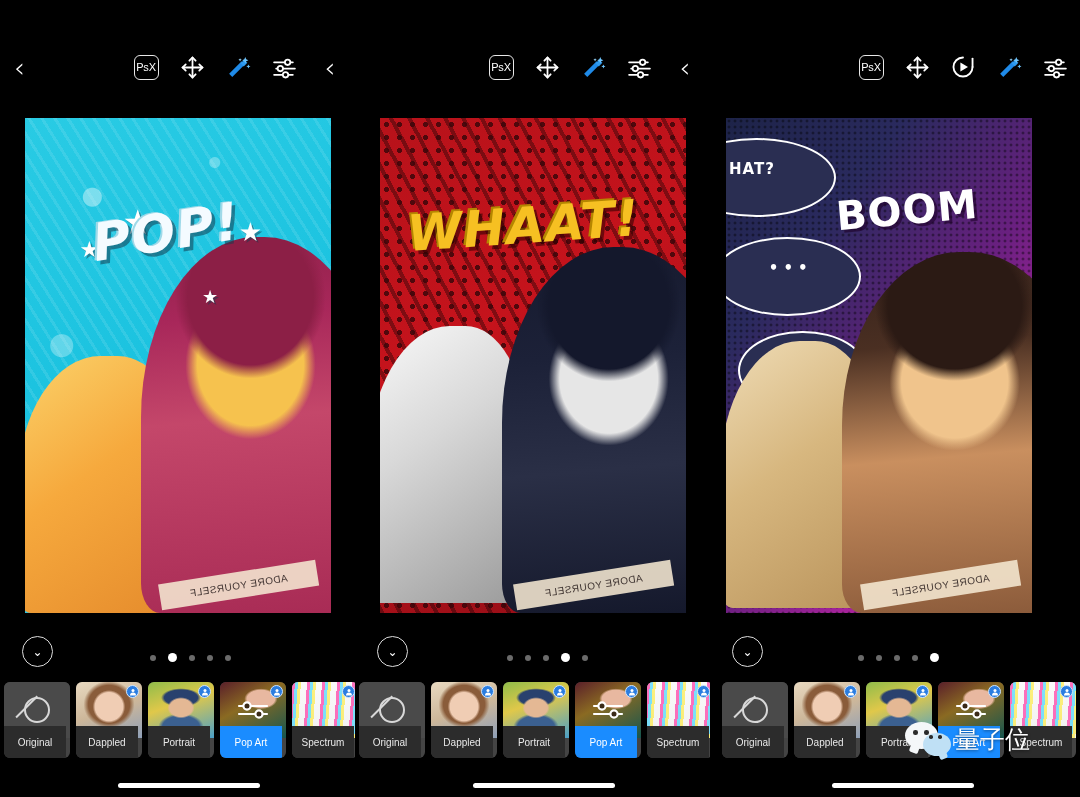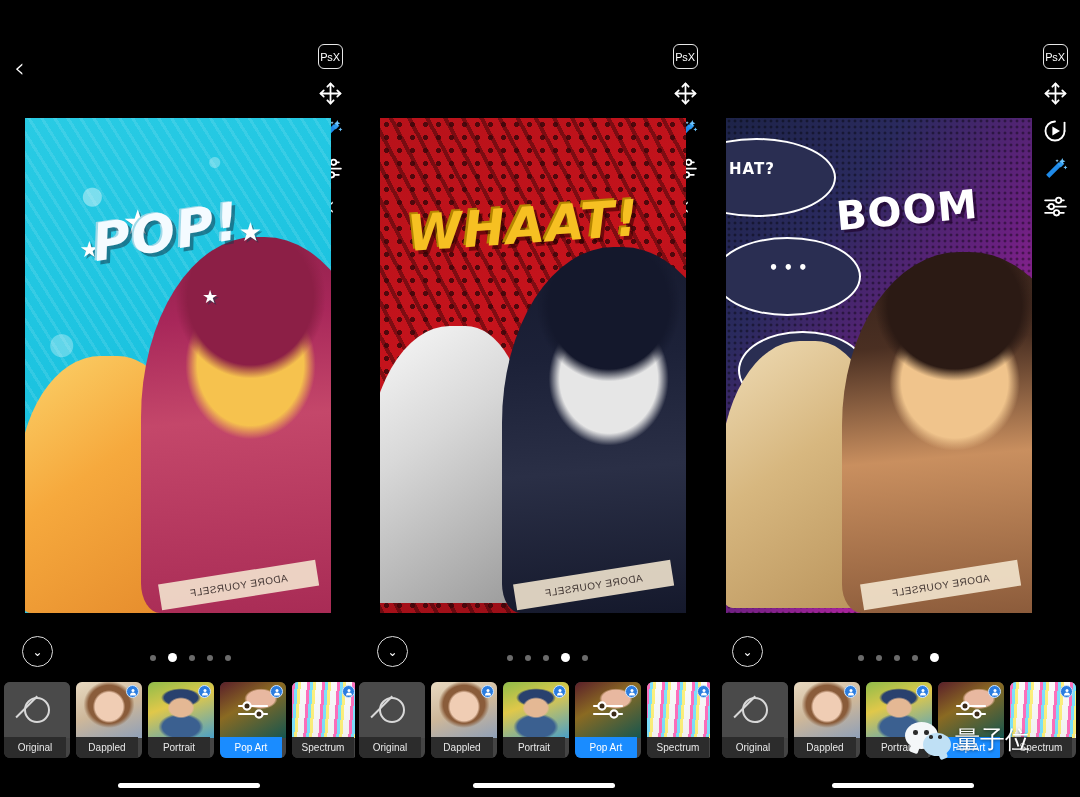--- a/index.html
+++ b/index.html
@@ -16,21 +16,21 @@
   #panel-0 { left: 0px;   width: 355px; }
   #panel-1 { left: 355px; width: 355px; }
   #panel-2 { left: 710px; width: 370px; }
 
   
   .toolbar {
     position: absolute; top: 44px; left: 0; right: 0; height: 46px;
     display: flex; align-items: center;
   }
   .tb-left { position: absolute; left: 14px; top: 0; height: 46px; display:flex; align-items:center; }
-  .tb-right { position: absolute; right: 8px; top: 0; height: 46px; display: flex; align-items: center; gap: 12px; flex-direction: column; }
+  .tb-right { position: absolute; right: 8px; top: 0; height: 46px; display: flex; align-items: center; gap: 12px; }
   .icon-btn {
     width: 34px; height: 34px;
     display: flex; align-items: center; justify-content: center;
     color: #fff;
   }
   .chev-back { font-size: 27px; line-height: 1; color: #fff; font-weight: 300;
                font-family: "DejaVu Sans", sans-serif; }
   .psx-box {
     width: 25px; height: 25px; border: 1.6px solid #e8e8e8; border-radius: 6px;
     display: flex; align-items: center; justify-content: center;
@@ -175,21 +175,21 @@
   .filmstrip {
     position: absolute; top: 682px; height: 78px;
     display: flex; gap: 6px; align-items: flex-start;
   }
   .thumb {
     position: relative; width: 66px; height: 76px; border-radius: 6px;
     overflow: hidden; background: #444; flex: 0 0 auto;
   }
   .thumb-img { position: absolute; inset: 0 0 20px 0; }
   .thumb-label {
-    position: absolute; left: 0; right: 4px; bottom: 0; height: 21px;
+    position: absolute; left: 0; right: 4px; bottom: 0; height: 32px;
     background: #2c2c2c; color: #e8e8e8;
     font-size: 10px; display: flex; align-items: center; justify-content: center;
   }
   .thumb.selected .thumb-label { background: #1a8cff; color: #fff; }
   .badge {
     position: absolute; top: 3px; right: 3px; width: 13px; height: 13px;
     border-radius: 50%; background: #2b7de0; border: 1.2px solid #cfe4fb;
     display: flex; align-items: center; justify-content: center;
   }
   .badge svg { width: 8px; height: 8px; }

